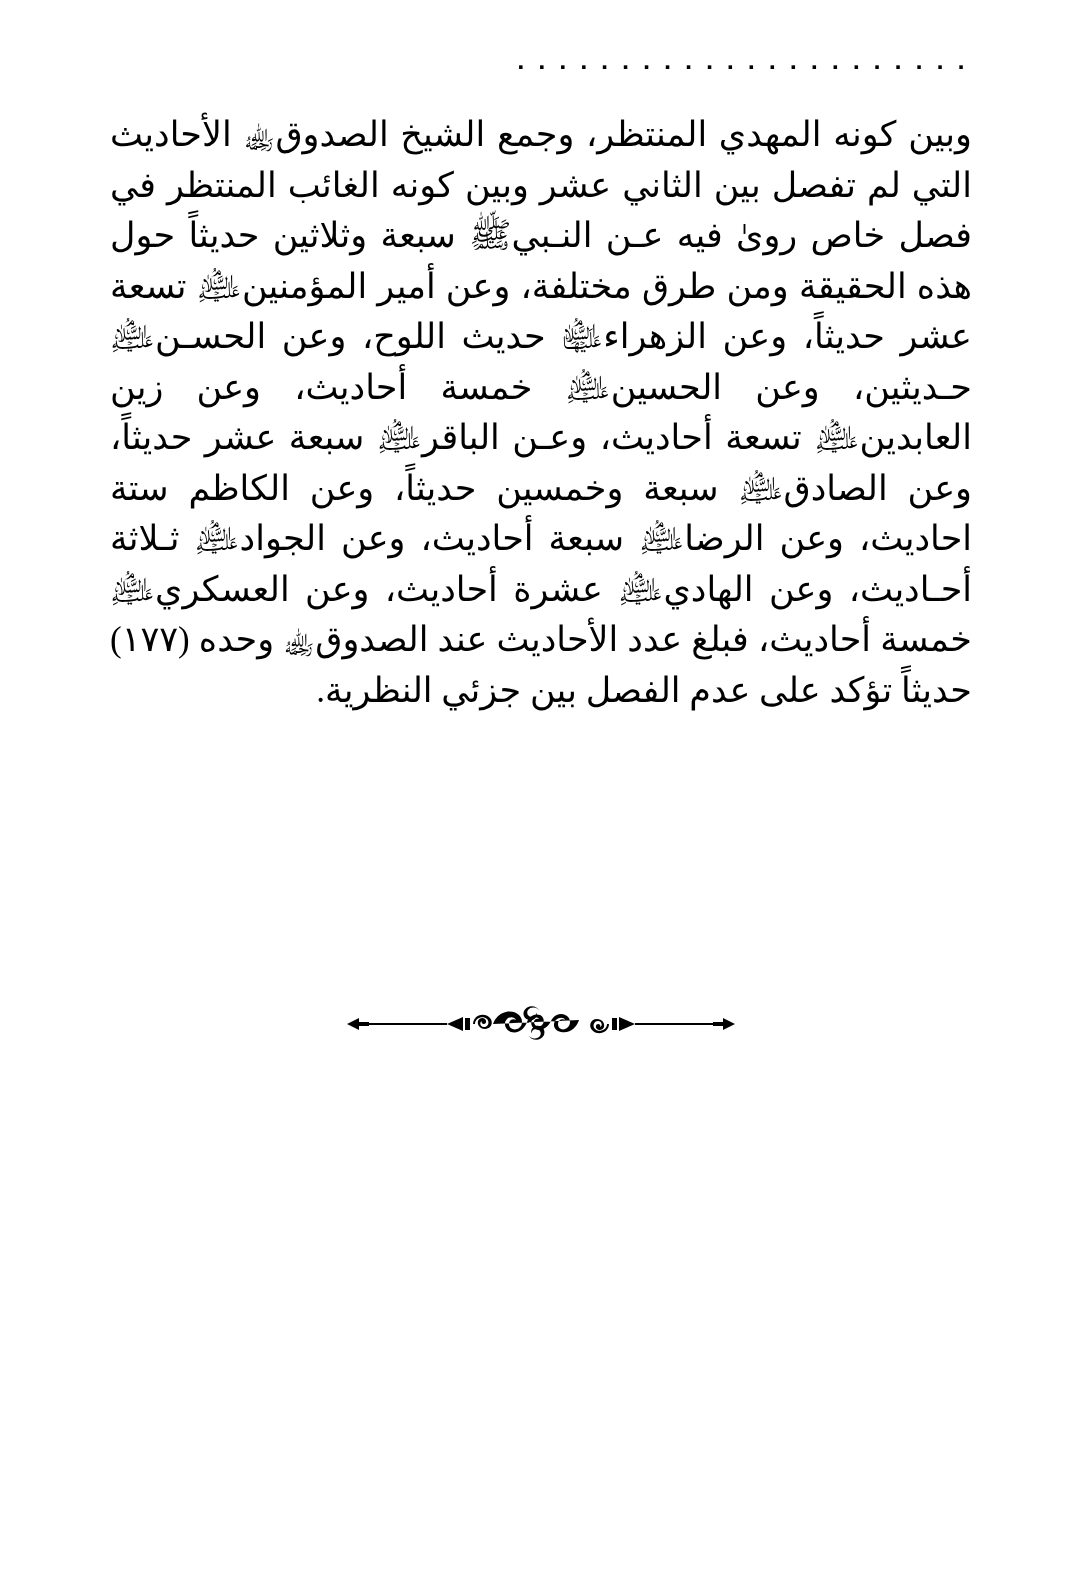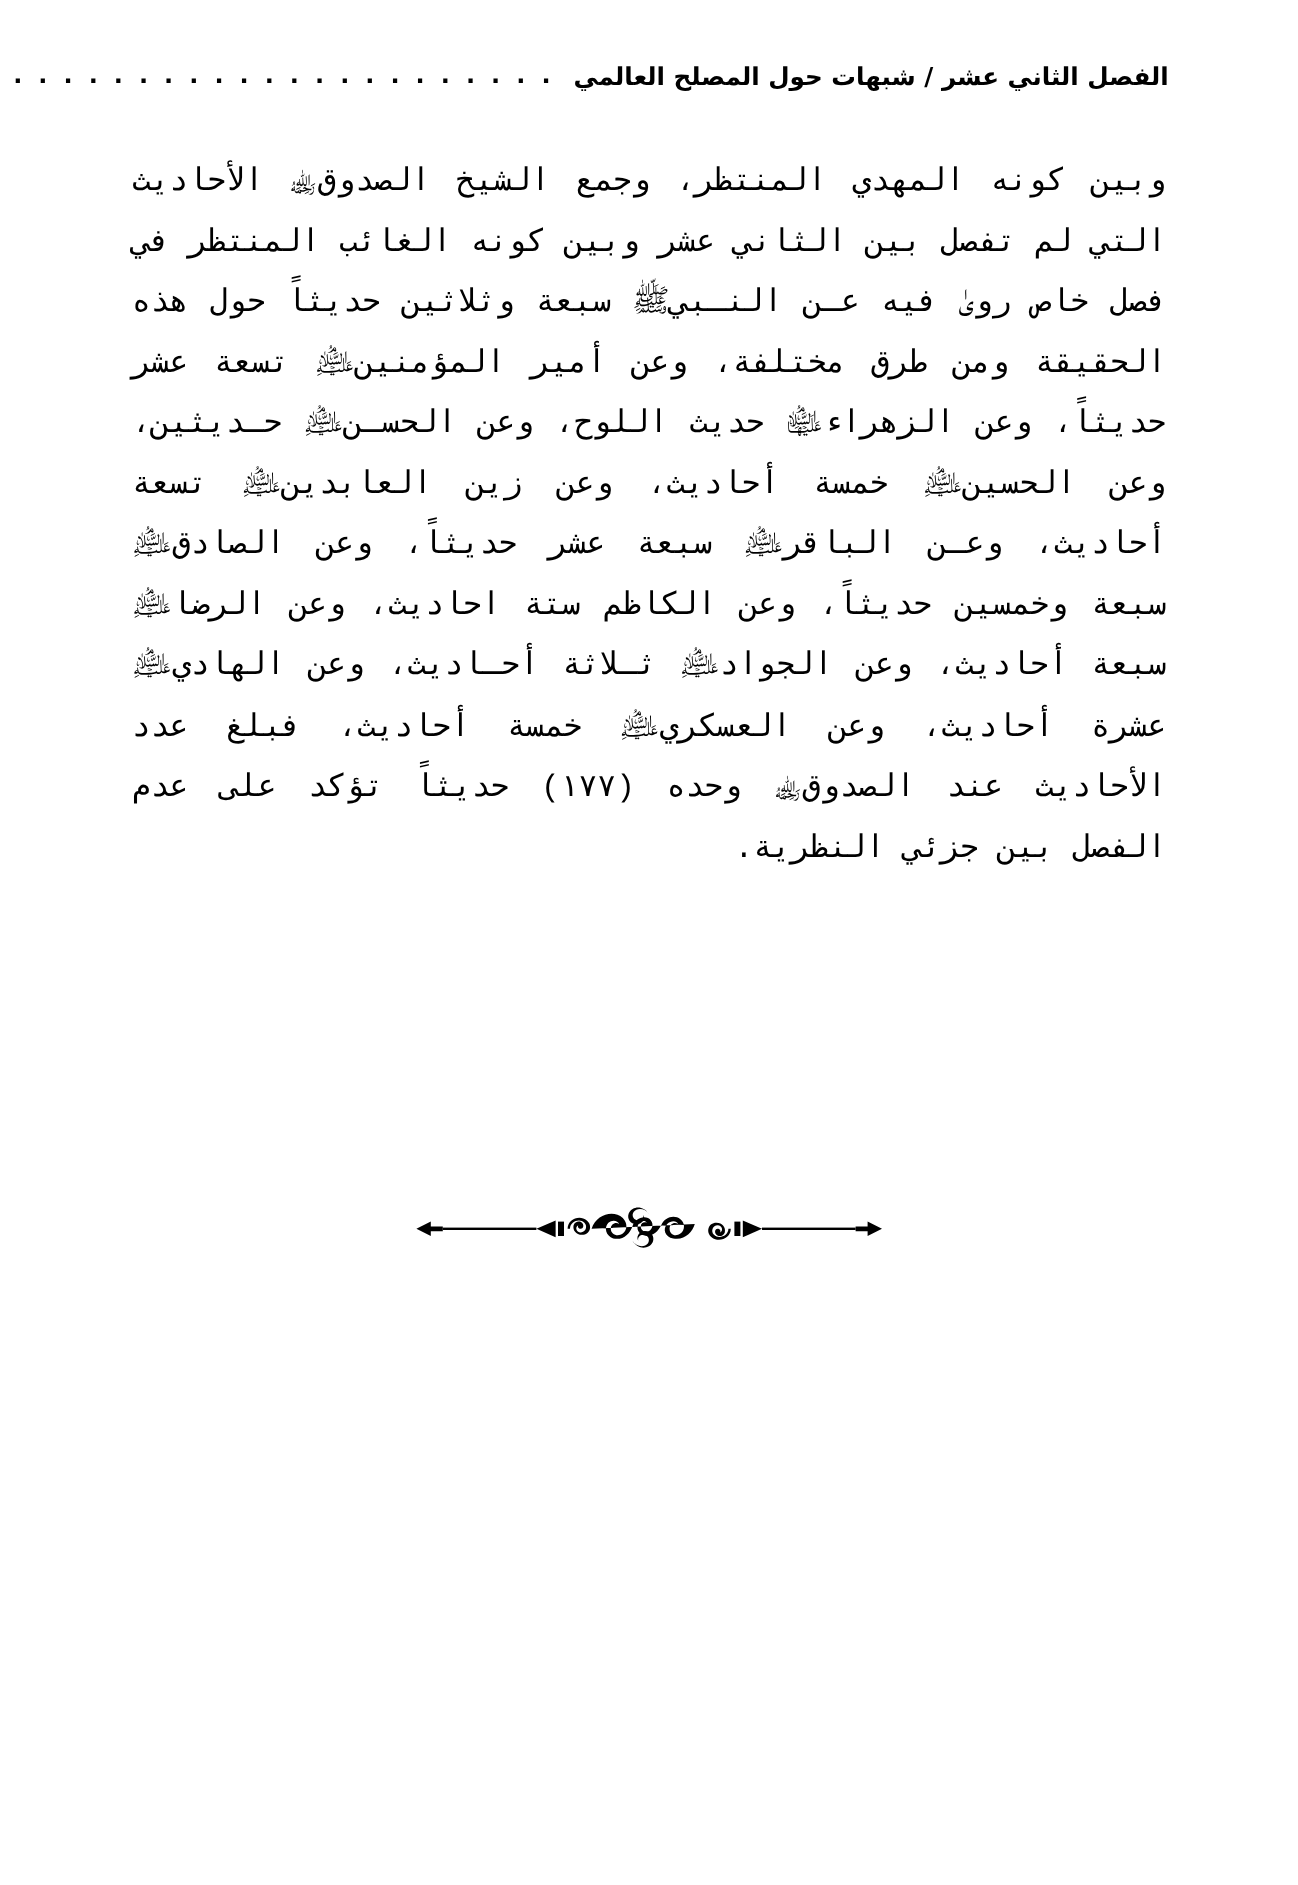--- a/index.html
+++ b/index.html
@@ -49,29 +49,29 @@
     white-space: nowrap;
     overflow: hidden;
     margin-right: 6px;
     margin-left: 6px;
     transform: translateY(-2px);
   }
 
   
   .body-block {
     position: absolute;
-    top: 126px;
+    top: 110px;
     right: 110px;
     left: 110px;
     direction: rtl;
     text-align: justify;
     text-justify: inter-word;
-    font-size: 26px;
+    font-size: 35px;
     line-height: 50.5px;
-    font-family: Liberation Mono, monospace;
+    font-family: Liberation Serif, serif;
   }
   .body-block p {
     margin: 0;
     text-align: justify;
   }
   .body-block p:last-child {
     text-align: justify;
   }
 
   
@@ -87,21 +87,20 @@
   .ornament svg {
     display: block;
   }
 </style>
 </head>
 <body>
 
 <div class="page">
 
   <div class="page-header">
-    <span class="header-title">الفصل الثاني عشر / شبهات حول المصلح العالمي</span>
     <span class="header-dots">. . . . . . . . . . . . . . . . . . . . . .</span>
 
   </div>
 
   <div class="body-block">
     <p>وبين كونه المهدي المنتظر، وجمع الشيخ الصدوق﵀ الأحاديث التي لم تفصل بين الثاني عشر وبين كونه الغائب المنتظر في فصل خاص روىٰ فيه عـن النـبيﷺ سبعة وثلاثين حديثاً حول هذه الحقيقة ومن طرق مختلفة، وعن أمير المؤمنين﵇ تسعة عشر حديثاً، وعن الزهراء﵍ حديث اللوح، وعن الحسـن﵇ حـديثين، وعن الحسين﵇ خمسة أحاديث، وعن زين العابدين﵇ تسعة أحاديث، وعـن الباقر﵇ سبعة عشر حديثاً، وعن الصادق﵇ سبعة وخمسين حديثاً، وعن الكاظم ستة احاديث، وعن الرضا﵇ سبعة أحاديث، وعن الجواد﵇ ثـلاثة أحـاديث، وعن الهادي﵇ عشرة أحاديث، وعن العسكري﵇ خمسة أحاديث، فبلغ عدد الأحاديث عند الصدوق﵀ وحده (١٧٧) حديثاً تؤكد على عدم الفصل بين جزئي النظرية.</p>
   </div>
 
   <div class="ornament">
     <svg width="400" height="48" viewBox="0 0 400 48" xmlns="http://www.w3.org/2000/svg" aria-hidden="true">

